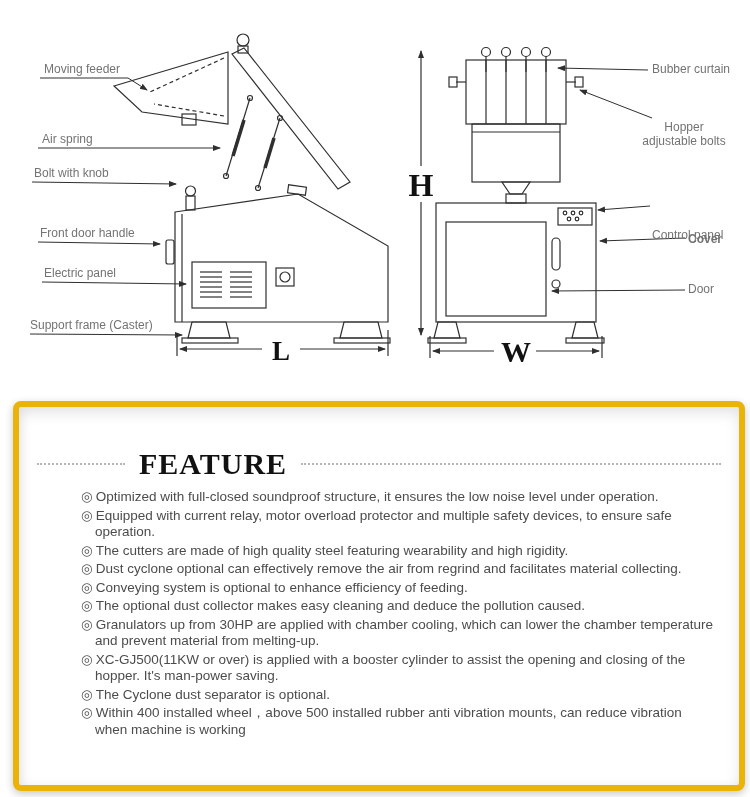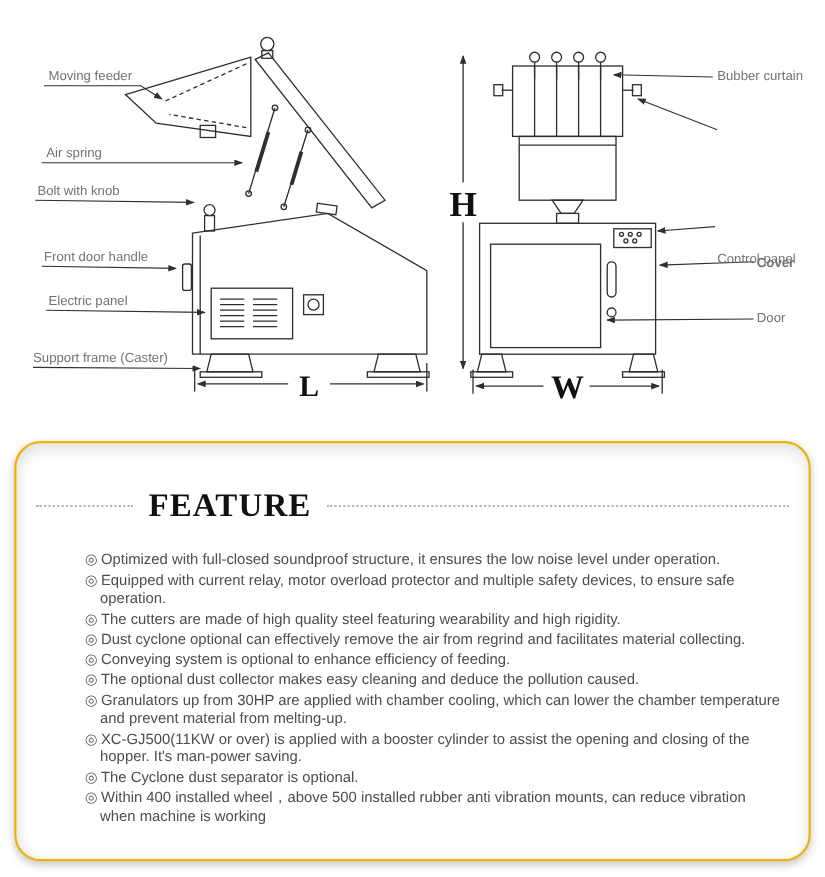--- a/index.html
+++ b/index.html
@@ -3,29 +3,29 @@
 <meta charset="utf-8">
 <style>
   html,body{margin:0;padding:0;background:#ffffff;}
   .stage{position:relative;width:750px;height:797px;background:#fff;overflow:hidden;
          font-family:"Liberation Sans", sans-serif;}
   
   .dlabel{position:absolute;font-size:12px;color:#737373;white-space:nowrap;}
   .dlabel.center{white-space:pre-line;text-align:center;}
   
   .feature-box{position:absolute;left:13px;top:401px;width:720px;height:378px;
-    border:2px solid #eab308;border-radius:24px;background:#fff;
+    border:6px solid #eab308;border-radius:8px;background:#fff;
     box-shadow:0 3px 8px rgba(0,0,0,.22), inset 0 6px 14px rgba(0,0,0,.10), inset 4px 0 10px rgba(0,0,0,.04);}
   .feature-head{display:flex;align-items:center;margin:40px 18px 8px 18px;}
   .dots{border-top:2px dotted #b5b5b5;height:0;}
   .dots-left{width:88px;margin-right:14px;}
   .dots-right{flex:1;margin-left:14px;}
   .feature-title{font-family:"Liberation Serif", serif;font-size:30px;font-weight:bold;
     color:#111;margin:0;letter-spacing:1px;}
-  .feature-list{list-style:none;margin:24px 22px 0 62px;padding:0;
+  .feature-list{list-style:none;margin:8px 22px 0 62px;padding:0;
     font-size:13.5px;line-height:16.5px;color:#4c4c4c;}
   .feature-list li{padding-left:14px;text-indent:-14px;margin-bottom:2px;}
   .bullet{margin-right:3px;color:#5a5a5a;}
   svg text{font-family:"Liberation Serif", serif;font-weight:bold;}
 </style>
 </head>
 <body>
 
 <div class="stage">
 
@@ -171,20 +171,22 @@
   </svg>
 
   <div class="dlabel" style="left:44px;top:62px;">Moving feeder</div>
   <div class="dlabel" style="left:42px;top:132px;">Air spring</div>
   <div class="dlabel" style="left:34px;top:166px;">Bolt with knob</div>
   <div class="dlabel" style="left:40px;top:226px;">Front door handle</div>
   <div class="dlabel" style="left:44px;top:266px;">Electric panel</div>
   <div class="dlabel" style="left:30px;top:318px;">Support frame (Caster)</div>
 
   <div class="dlabel" style="left:652px;top:62px;">Bubber curtain</div>
+  <div class="dlabel center" style="left:628px;top:120px;width:112px;">Hopper
+adjustable bolts</div>
   <div class="dlabel" style="left:652px;top:192px;margin-top:36px;">Control panel</div>
   <div class="dlabel" style="left:688px;top:232px;font-weight:bold;">Cover</div>
   <div class="dlabel" style="left:688px;top:282px;">Door</div>
 
   <section class="feature-box">
     <div class="feature-head">
       <span class="dots dots-left"></span>
       <h2 class="feature-title">FEATURE</h2>
       <span class="dots dots-right"></span>
     </div>

